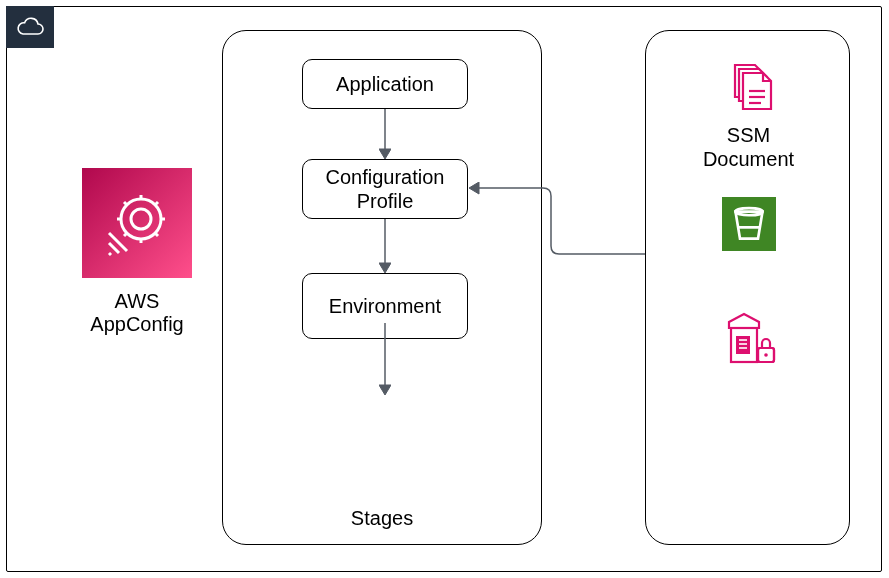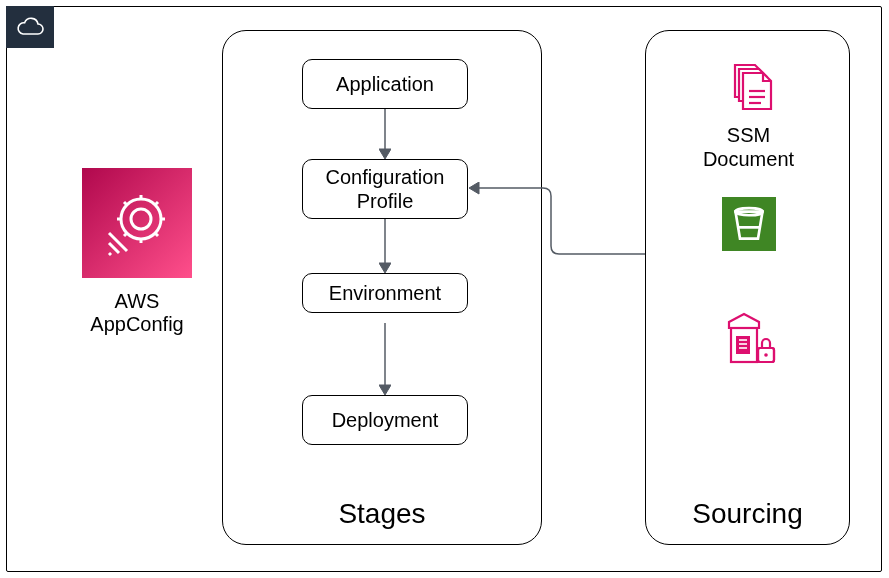--- a/index.html
+++ b/index.html
@@ -54,21 +54,21 @@
     top: 30px;
     width: 205px;
     height: 515px;
   }
   .container-label {
     position: absolute;
     left: 0;
     right: 0;
     bottom: 14px;
     text-align: center;
-    font-size: 28px;
+    font-size: 20px;
   }
   .stage-node {
     position: absolute;
     border: 1.5px solid #000;
     border-radius: 10px;
     background: #fff;
     box-sizing: border-box;
     display: flex;
     align-items: center;
     justify-content: center;
@@ -145,22 +145,21 @@
         <line x1="12" y1="60" x2="22" y2="70"></line>
         <line x1="12" y1="70" x2="14" y2="72"></line>
       </svg>
     </div>
     <div class="appconfig-label">AWS AppConfig</div>
   </div>
 
   <div class="rounded-container stages-box">
     <div class="stage-node" style="left:79px; top:28px;  width:166px; height:50px;">Application</div>
     <div class="stage-node" style="left:79px; top:128px; width:166px; height:60px;">Configuration<br>Profile</div>
-    <div class="stage-node" style="left:79px; top:242px; width:166px; height:40px;">Environment</div>
-    <div class="stage-node" style="left:79px; top:364px; width:166px; height:50px;">Deployment</div>
+    <div class="stage-node" style="left:79px; top:242px; width:166px; height:66px;">Environment</div>
 
     <svg class="arrow" style="left:156px; top:78px;" width="12" height="50">
         <line x1="6" y1="0" x2="6" y2="40" stroke-width="1.5"></line>
         <polygon points="0,40 12,40 6,50"></polygon>
       </svg>
     <svg class="arrow" style="left:156px; top:188px;" width="12" height="54">
         <line x1="6" y1="0" x2="6" y2="44" stroke-width="1.5"></line>
         <polygon points="0,44 12,44 6,54"></polygon>
       </svg>
     <svg class="arrow" style="left:156px; top:292px;" width="12" height="72">
@@ -213,15 +212,14 @@
           <line x1="21" y1="34" x2="29" y2="34" stroke="#fff" stroke-width="1.6"></line>
           <line x1="21" y1="38" x2="29" y2="38" stroke="#fff" stroke-width="1.6"></line>
           <rect x="40" y="38" width="16" height="14" rx="2" fill="#fff"></rect>
           <rect x="40" y="38" width="16" height="14" rx="2"></rect>
           <path d="M44 38 v-5 a4 4 0 0 1 8 0 v5"></path>
           <circle cx="48" cy="45" r="1.8" fill="#DD0F6F" stroke="none"></circle>
         </svg>
       </div>
     </div>
 
-    <div class="container-label">Sourcing</div>
   </div>
 </div>
 
 </body></html>

